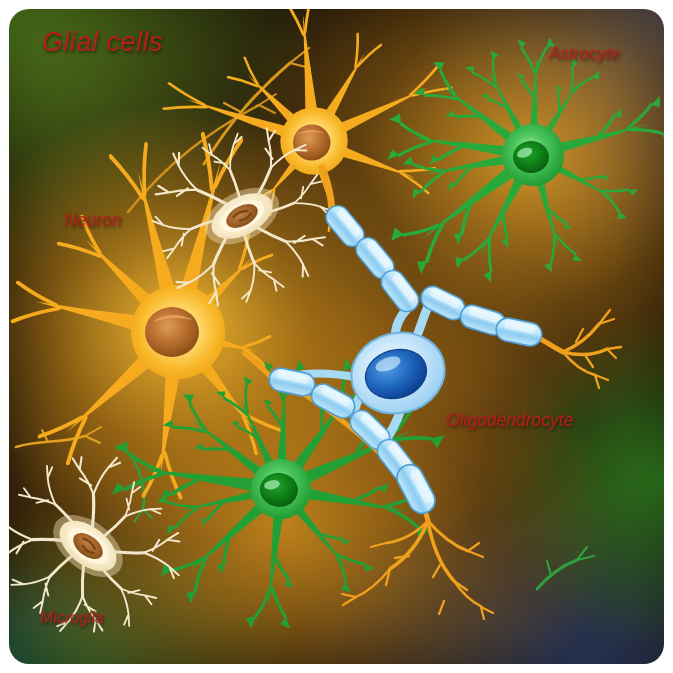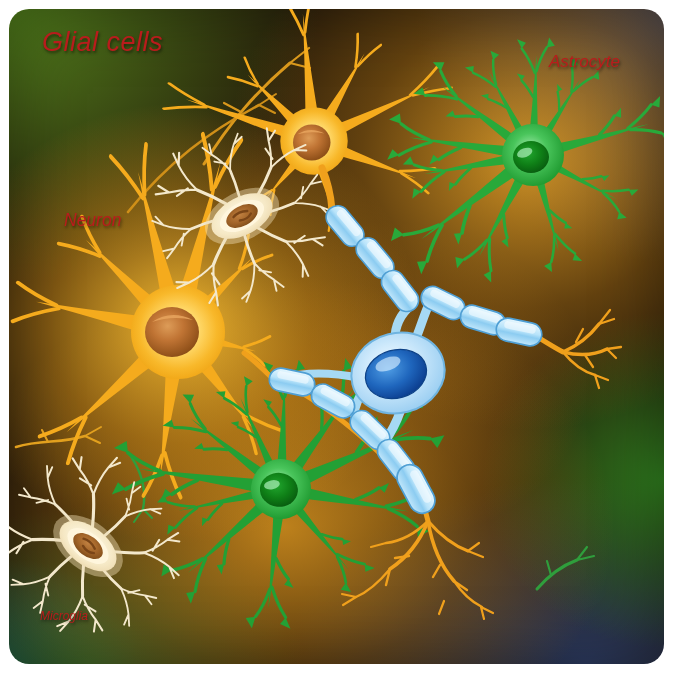--- a/index.html
+++ b/index.html
@@ -16,24 +16,24 @@
       radial-gradient(260px 240px at 100% 72%, #2e7a1e, rgba(44,110,28,0) 70%),
       radial-gradient(420px 260px at 88% 100%, #2c3a5f, rgba(42,56,92,0) 72%),
       radial-gradient(300px 220px at 12% 100%, #275f2a, rgba(35,90,40,0) 72%),
       radial-gradient(190px 150px at 0% 100%, #1a5a70, rgba(25,85,105,0) 70%),
       #251a0a;
     box-shadow:inset 0 0 70px rgba(0,0,0,.35);}
   .art{position:absolute;left:-9px;top:-9px;width:673px;height:673px;}
   .label{position:absolute;color:#b91c1c;font-style:italic;font-weight:normal;
          text-shadow:1px 2px 3px rgba(0,0,0,.5);white-space:nowrap;z-index:5;}
   .title{left:42px;top:27px;font-size:27px;letter-spacing:.5px;}
-  .lb-astrocyte{left:549px;top:44px;font-size:17px;margin-top:8px;}
+  .lb-astrocyte{left:549px;top:44px;font-size:17px;}
   .lb-neuron{left:64px;top:210px;font-size:17.5px;}
   .lb-oligo{left:446px;top:410px;font-size:17.5px;}
-  .lb-microglia{left:40px;top:609px;font-size:12px;}
+  .lb-microglia{left:40px;top:609px;font-size:16px;}
 </style>
 </head>
 <body>
 
 <div class="stage">
   <div class="canvas">
     <svg class="art" viewBox="0 0 673 673">
       <defs>
         <radialGradient id="gNeu" cx="50%" cy="48%" r="55%">
           <stop offset="0" stop-color="#fff3c0"></stop>
@@ -260,14 +260,15 @@
         <ellipse cx="388" cy="364" rx="13" ry="6.5" transform="rotate(-20 388 364)" fill="#d6ecff" opacity="0.65"></ellipse>
       </g>
 
       <use href="#mgl" transform="translate(88,546) rotate(38)"></use>
     </svg>
   </div>
 
   <div class="label title">Glial cells</div>
   <div class="label lb-astrocyte">Astrocyte</div>
   <div class="label lb-neuron">Neuron</div>
+  <div class="label lb-oligo">Oligodendrocyte</div>
   <div class="label lb-microglia">Microglia</div>
 </div>
 
 </body></html>

